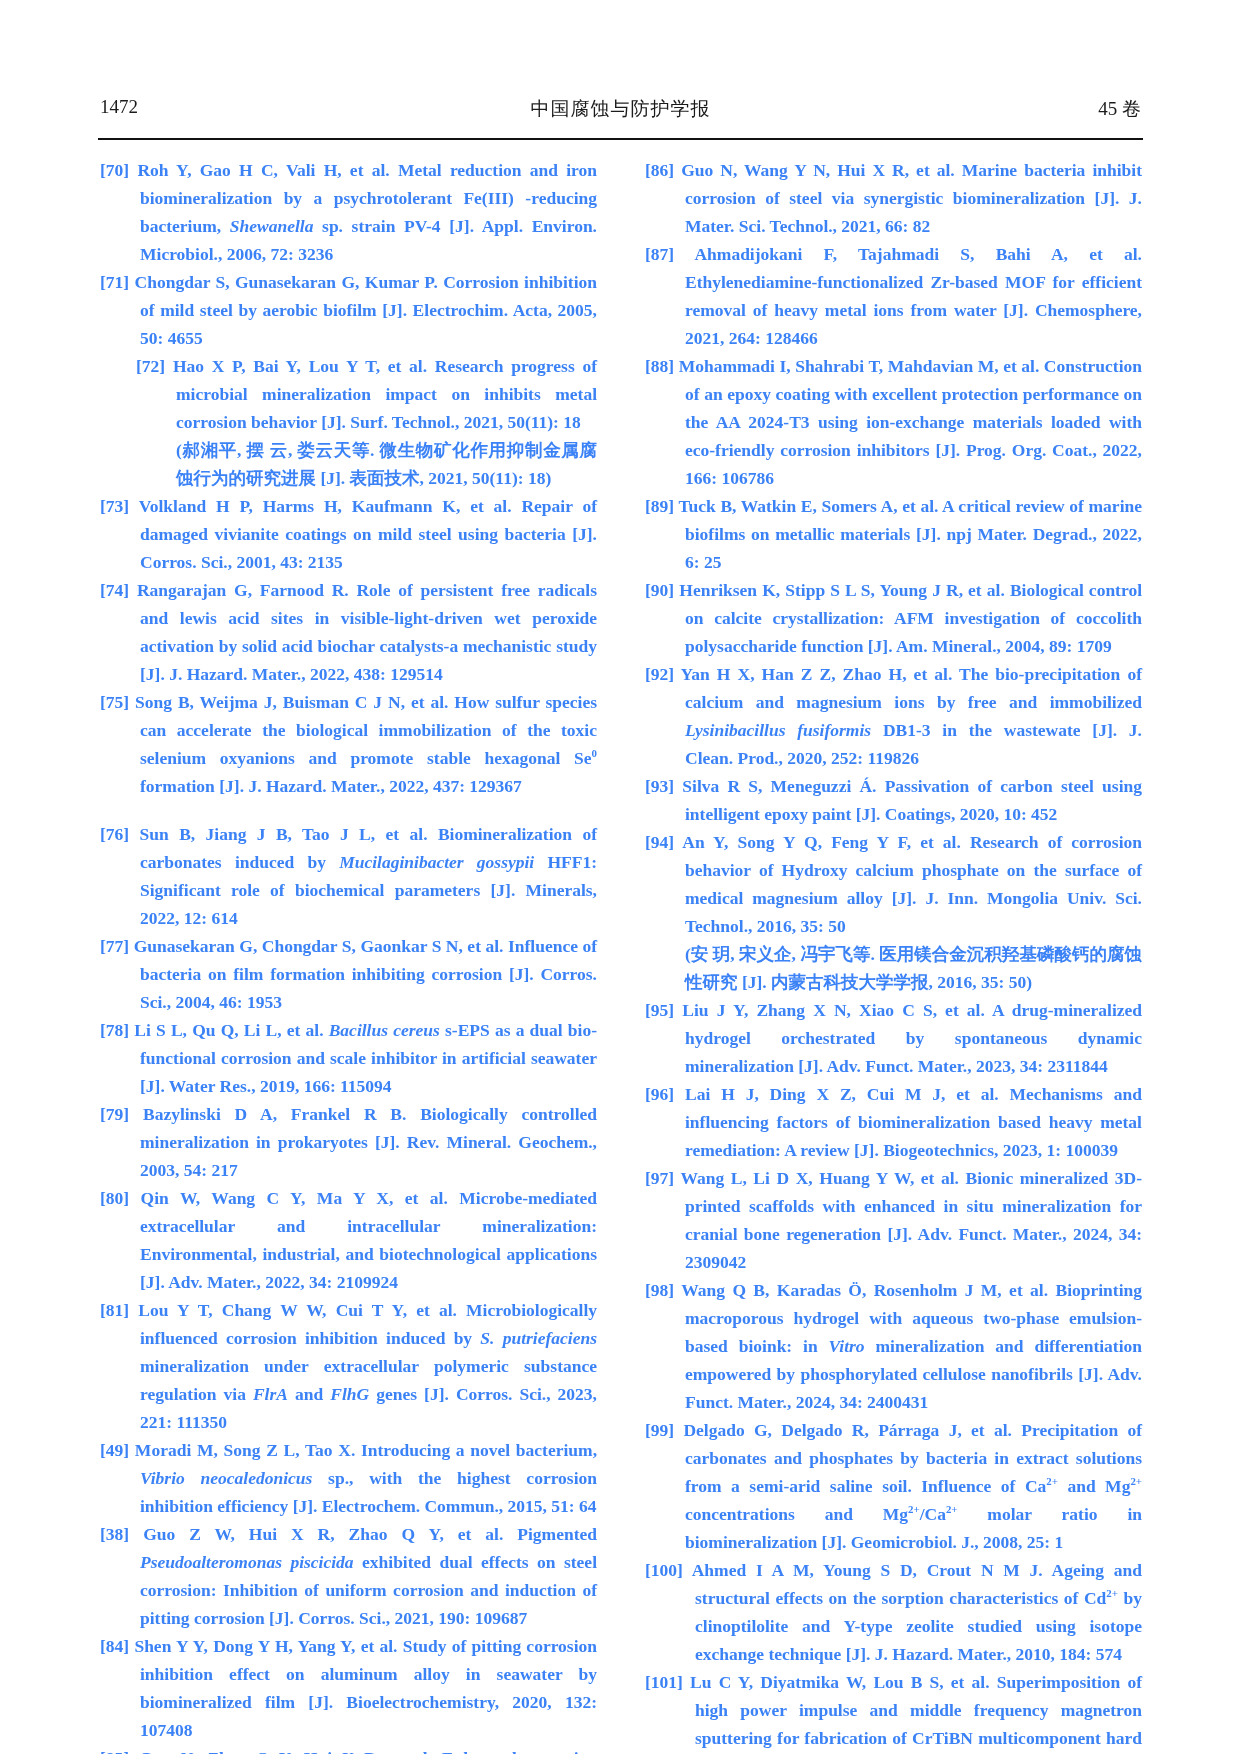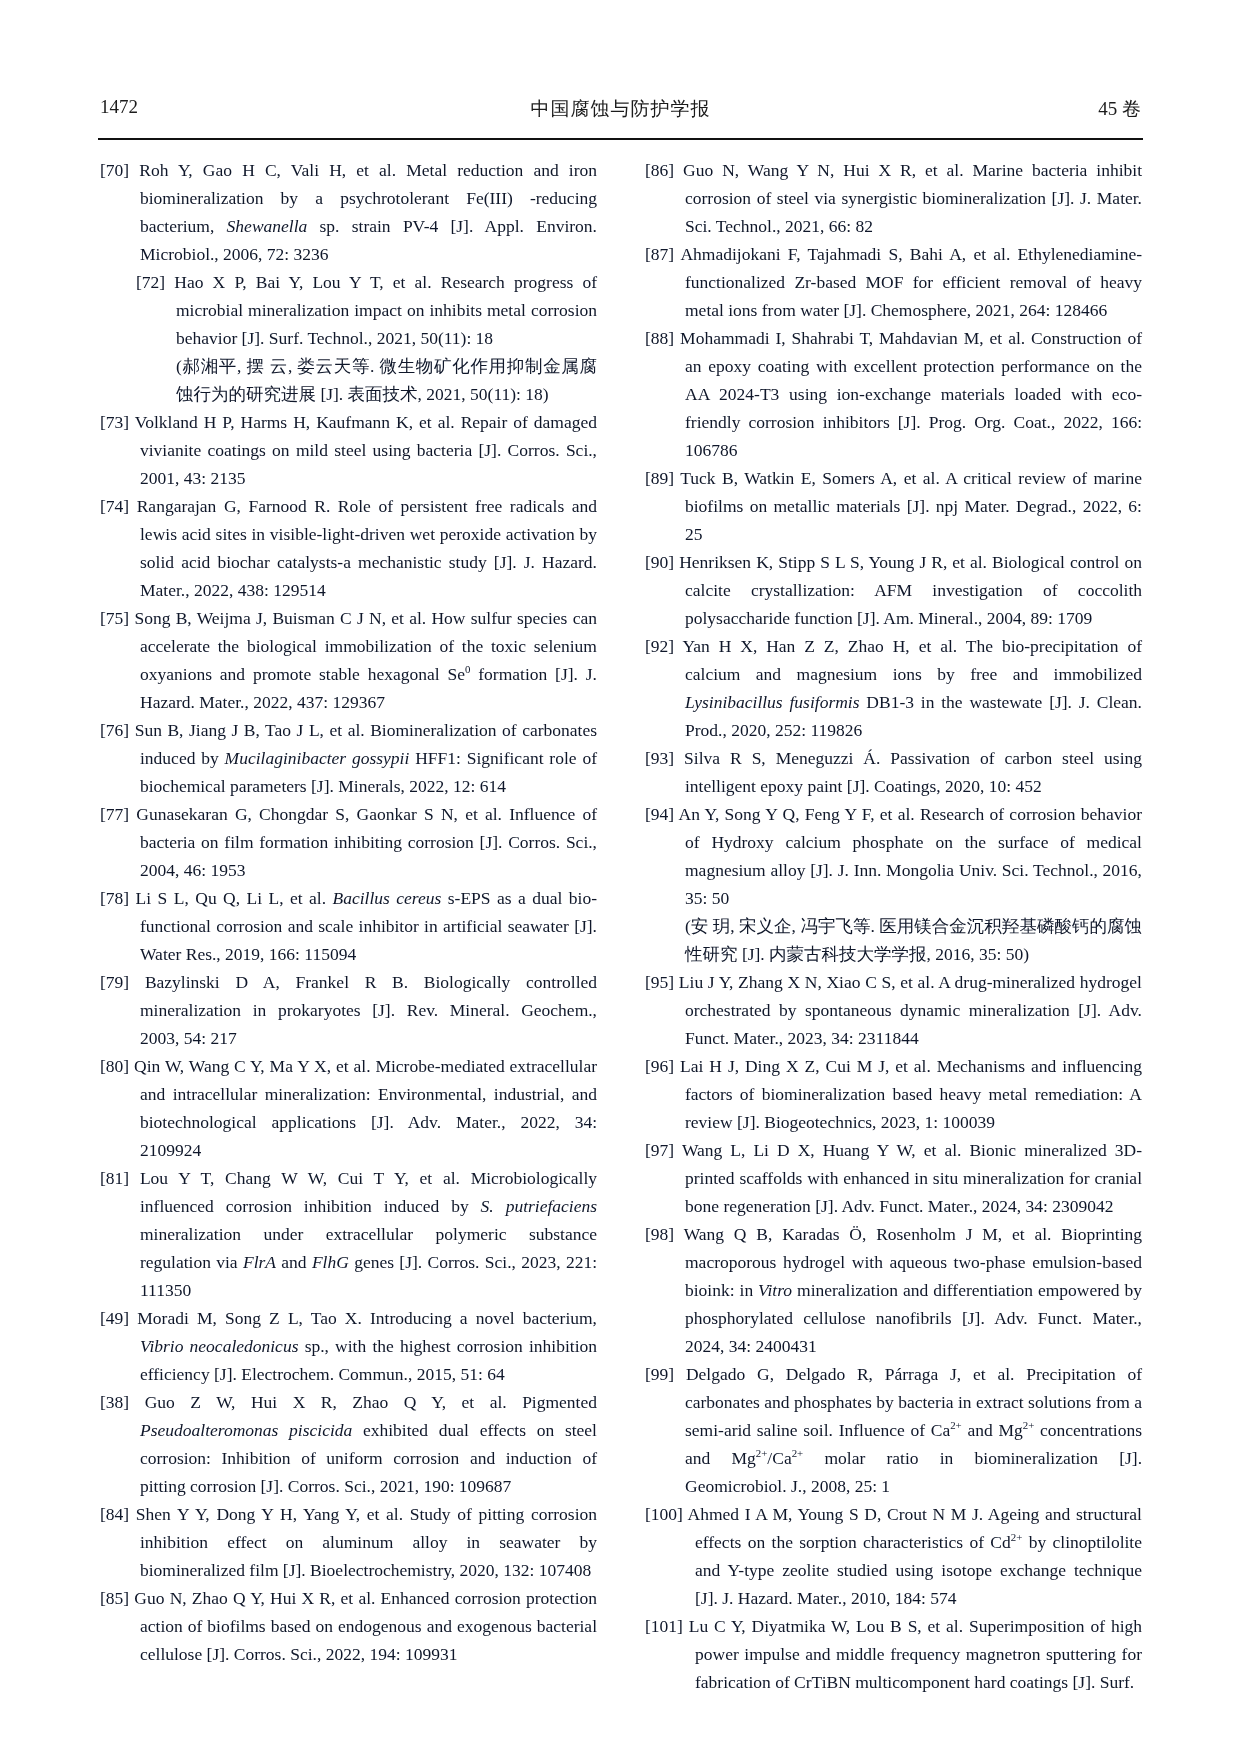--- a/index.html
+++ b/index.html
@@ -61,21 +61,22 @@
     gap: 48px;
   }
   .col {
     width: 497px;
     flex: 0 0 497px;
   }
   .ref {
     font-size: 17.5px;
     line-height: 28px;
     text-align: justify;
-    color: #0f172a;
+    color: #3b82f6;
+    font-weight: bold;
   }
   .ref i {
     font-style: italic;
   }
   .ref sup {
     font-size: 0.62em;
     line-height: 0;
     vertical-align: super;
   }
   .ref-label {
@@ -91,25 +92,26 @@
     <span class="page-number">1472</span>
     <span class="journal-title">中国腐蚀与防护学报</span>
     <span class="volume">45 卷</span>
   </div>
 
   <div class="header-rule"></div>
 
   <div class="columns">
     <div class="col" id="left-col">
         <div class="ref" style="padding-left: 40px; text-indent: -40px;"><span class="ref-label">[70]</span> <span>Roh Y, Gao H C, Vali H, et al. Metal reduction and iron biomineralization by a psychrotolerant Fe(III) -reducing bacterium, </span><i>Shewanella</i><span> sp. strain PV-4 [J]. Appl. Environ. Microbiol., 2006, 72: 3236</span></div>
+        <div class="ref" style="padding-left: 40px; text-indent: -40px;"><span class="ref-label">[71]</span> <span>Chongdar S, Gunasekaran G, Kumar P. Corrosion inhibition of mild steel by aerobic biofilm [J]. Electrochim. Acta, 2005, 50: 4655</span></div>
         <div class="ref" style="padding-left: 40px; text-indent: -40px; margin-left: 36px;"><span class="ref-label">[72]</span> <span>Hao X P, Bai Y, Lou Y T, et al. Research progress of microbial mineralization impact on inhibits metal corrosion behavior [J]. Surf. Technol., 2021, 50(11): 18</span><br><span>(郝湘平, 摆 云, 娄云天等. 微生物矿化作用抑制金属腐蚀行为的研究进展 [J]. 表面技术, 2021, 50(11): 18)</span></div>
         <div class="ref" style="padding-left: 40px; text-indent: -40px;"><span class="ref-label">[73]</span> <span>Volkland H P, Harms H, Kaufmann K, et al. Repair of damaged vivianite coatings on mild steel using bacteria [J]. Corros. Sci., 2001, 43: 2135</span></div>
         <div class="ref" style="padding-left: 40px; text-indent: -40px;"><span class="ref-label">[74]</span> <span>Rangarajan G, Farnood R. Role of persistent free radicals and lewis acid sites in visible-light-driven wet peroxide activation by solid acid biochar catalysts-a mechanistic study [J]. J. Hazard. Mater., 2022, 438: 129514</span></div>
         <div class="ref" style="padding-left: 40px; text-indent: -40px;"><span class="ref-label">[75]</span> <span>Song B, Weijma J, Buisman C J N, et al. How sulfur species can accelerate the biological immobilization of the toxic selenium oxyanions and promote stable hexagonal Se</span><sup>0</sup><span> formation [J]. J. Hazard. Mater., 2022, 437: 129367</span></div>
-        <div class="ref" style="padding-left: 40px; text-indent: -40px;"><span class="ref-label">[76]</span> <span>Sun B, Jiang J B, Tao J L, et al. Biomineralization of carbonates induced by </span><i>Mucilaginibacter gossypii</i><span> HFF1: Significant role of biochemical parameters [J]. Minerals, 2022, 12: 614</span></div>
+        <div class="ref" style="padding-left: 40px; text-indent: -40px; margin-top: 20px;"><span class="ref-label">[76]</span> <span>Sun B, Jiang J B, Tao J L, et al. Biomineralization of carbonates induced by </span><i>Mucilaginibacter gossypii</i><span> HFF1: Significant role of biochemical parameters [J]. Minerals, 2022, 12: 614</span></div>
         <div class="ref" style="padding-left: 40px; text-indent: -40px;"><span class="ref-label">[77]</span> <span>Gunasekaran G, Chongdar S, Gaonkar S N, et al. Influence of bacteria on film formation inhibiting corrosion [J]. Corros. Sci., 2004, 46: 1953</span></div>
         <div class="ref" style="padding-left: 40px; text-indent: -40px;"><span class="ref-label">[78]</span> <span>Li S L, Qu Q, Li L, et al. </span><i>Bacillus cereus</i><span> s-EPS as a dual bio-functional corrosion and scale inhibitor in artificial seawater [J]. Water Res., 2019, 166: 115094</span></div>
         <div class="ref" style="padding-left: 40px; text-indent: -40px;"><span class="ref-label">[79]</span> <span>Bazylinski D A, Frankel R B. Biologically controlled mineralization in prokaryotes [J]. Rev. Mineral. Geochem., 2003, 54: 217</span></div>
         <div class="ref" style="padding-left: 40px; text-indent: -40px;"><span class="ref-label">[80]</span> <span>Qin W, Wang C Y, Ma Y X, et al. Microbe-mediated extracellular and intracellular mineralization: Environmental, industrial, and biotechnological applications [J]. Adv. Mater., 2022, 34: 2109924</span></div>
         <div class="ref" style="padding-left: 40px; text-indent: -40px;"><span class="ref-label">[81]</span> <span>Lou Y T, Chang W W, Cui T Y, et al. Microbiologically influenced corrosion inhibition induced by </span><i>S. putriefaciens</i><span> mineralization under extracellular polymeric substance regulation via </span><i>FlrA</i><span> and </span><i>FlhG</i><span> genes [J]. Corros. Sci., 2023, 221: 111350</span></div>
         <div class="ref" style="padding-left: 40px; text-indent: -40px;"><span class="ref-label">[49]</span> <span>Moradi M, Song Z L, Tao X. Introducing a novel bacterium, </span><i>Vibrio neocaledonicus</i><span> sp., with the highest corrosion inhibition efficiency [J]. Electrochem. Commun., 2015, 51: 64</span></div>
         <div class="ref" style="padding-left: 40px; text-indent: -40px;"><span class="ref-label">[38]</span> <span>Guo Z W, Hui X R, Zhao Q Y, et al. Pigmented </span><i>Pseudoalteromonas piscicida</i><span> exhibited dual effects on steel corrosion: Inhibition of uniform corrosion and induction of pitting corrosion [J]. Corros. Sci., 2021, 190: 109687</span></div>
         <div class="ref" style="padding-left: 40px; text-indent: -40px;"><span class="ref-label">[84]</span> <span>Shen Y Y, Dong Y H, Yang Y, et al. Study of pitting corrosion inhibition effect on aluminum alloy in seawater by biomineralized film [J]. Bioelectrochemistry, 2020, 132: 107408</span></div>
         <div class="ref" style="padding-left: 40px; text-indent: -40px;"><span class="ref-label">[85]</span> <span>Guo N, Zhao Q Y, Hui X R, et al. Enhanced corrosion protection action of biofilms based on endogenous and exogenous bacterial cellulose [J]. Corros. Sci., 2022, 194: 109931</span></div>
       </div>

